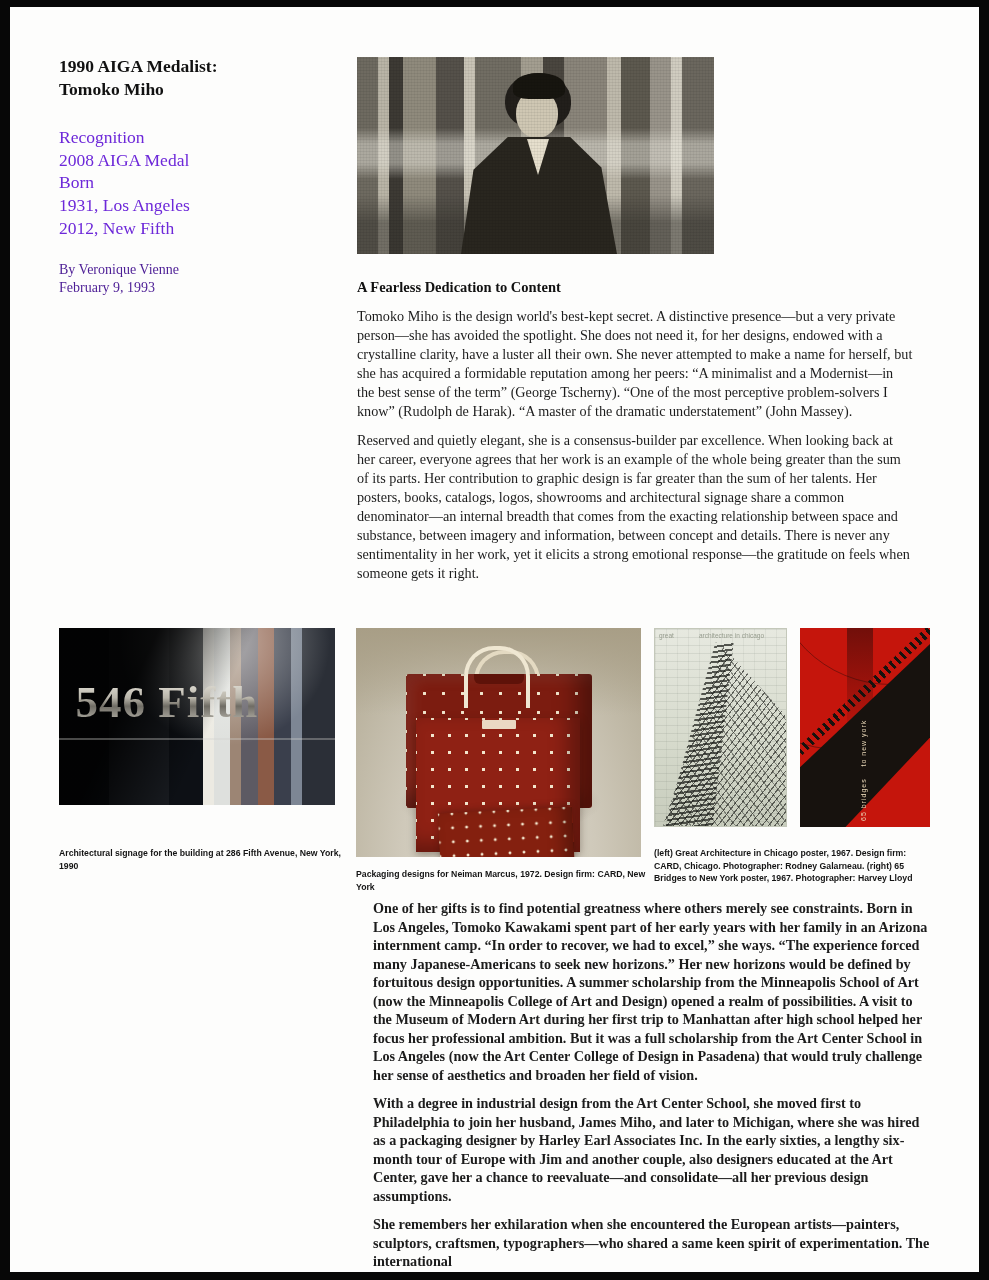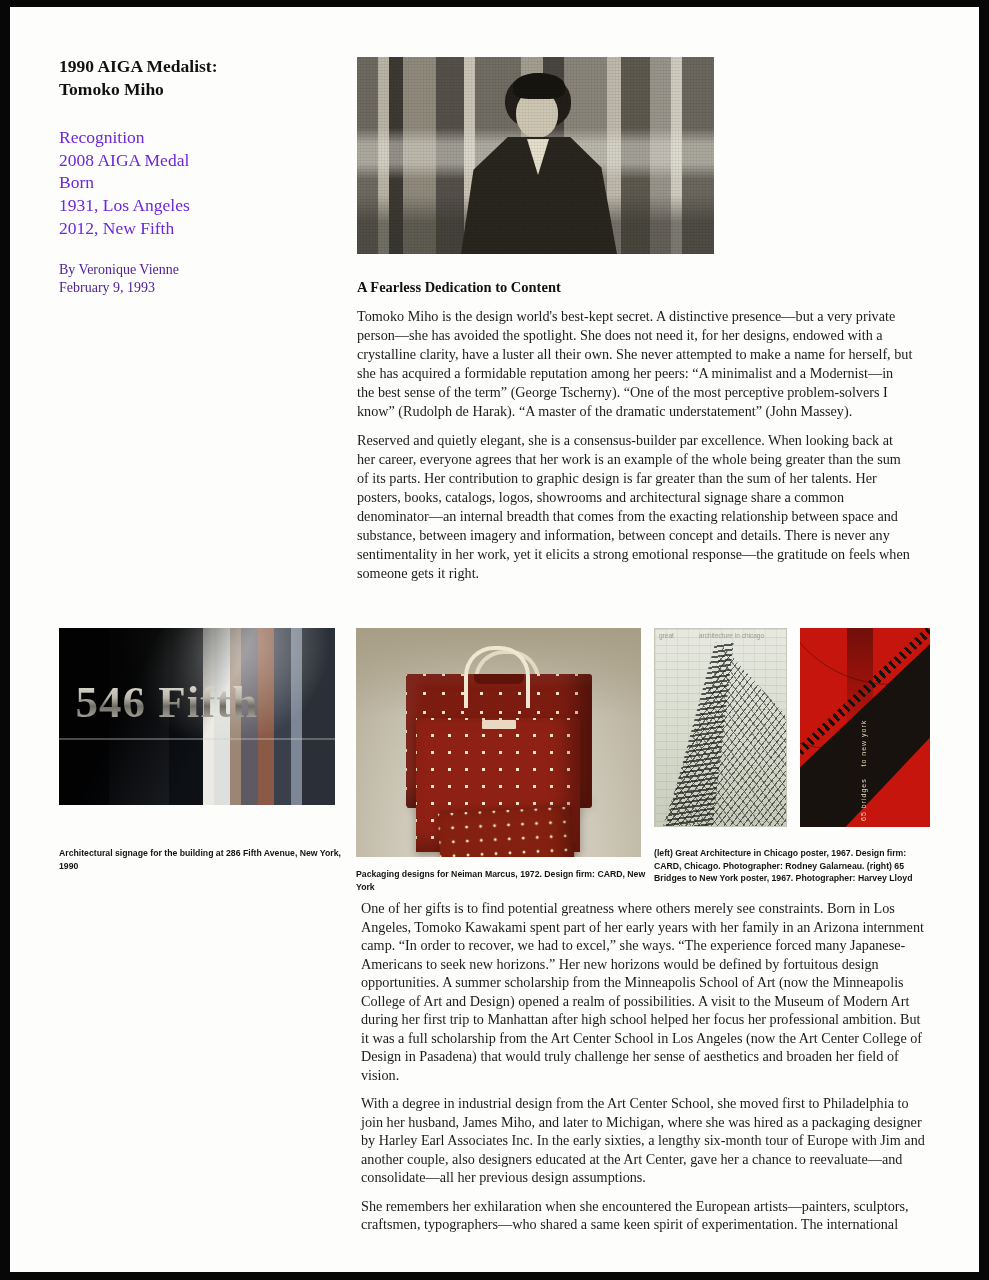--- a/index.html
+++ b/index.html
@@ -12,21 +12,21 @@
   .leftcol{position:absolute;left:59px;top:55px;width:268px;}
   .page-title{font-weight:700;font-size:17.5px;line-height:23px;color:#111;}
   .info-list{margin-top:25px;font-size:17.5px;line-height:22.7px;color:#6d28d9;}
   .byline{margin-top:21px;font-size:14px;line-height:18px;color:#4c1d95;}
 
   
   .maincol{position:absolute;left:357px;top:57px;width:573px;}
   .article-heading{font-weight:700;font-size:14.5px;line-height:19px;margin-top:24px;color:#111;}
   .body-text p{margin:10px 16px 0 0;font-size:14.2px;line-height:19px;color:#1c1c1c;}
   .lowercol{position:absolute;left:357px;top:899px;width:573px;}
-  .lowercol p{margin:0 0 10px 4px;font-size:14.2px;line-height:18.5px;color:#1c1c1c;}
+  .lowercol p{margin:0 0 10px 16px;font-size:14.2px;line-height:18.5px;color:#1c1c1c;font-weight:bold;}
 
   
   .photo-portrait{position:relative;width:357px;height:197px;overflow:hidden;
     background:
       linear-gradient(0deg, rgba(55,53,47,.55) 0 16%, rgba(55,53,47,0) 30%),
       linear-gradient(90deg,#6e6a60 0 6%,#b9b4a6 6% 9%,#3d3a34 9% 13%,#8f8a7c 13% 22%,
         #55514a 22% 30%,#c9c4b6 30% 33%,#716d63 33% 46%,#a39e90 46% 52%,#4a463f 52% 58%,
         #8a857a 58% 70%,#beb9ab 70% 74%,#5d594f 74% 82%,#99948a 82% 88%,#d0ccc0 88% 91%,#6b675e 91% 100%);}
   .photo-portrait::before{content:"";position:absolute;inset:0;
       background:linear-gradient(0deg, transparent 38%, rgba(233,231,221,.5) 46% 56%, transparent 64%);}

